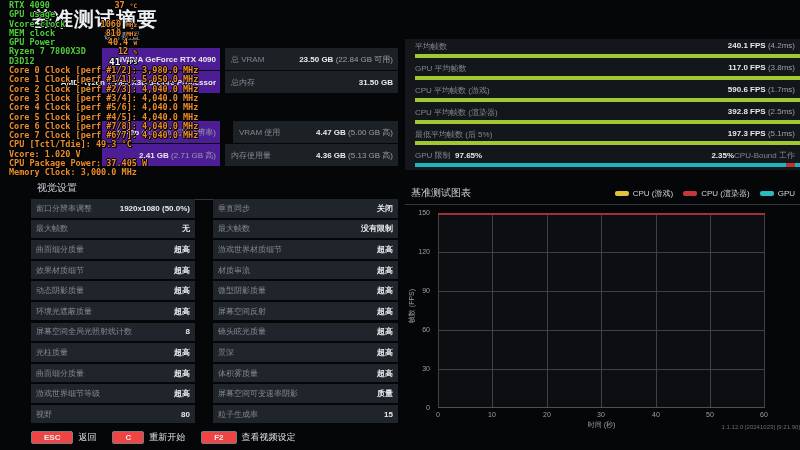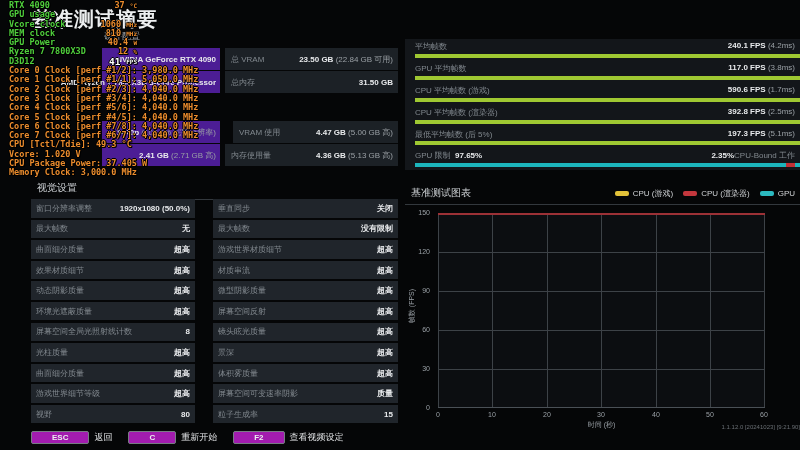--- a/index.html
+++ b/index.html
@@ -54,22 +54,22 @@
   #clip-line{position:absolute;left:0;right:0;top:0;height:2px;background:#9c3136;}
   .ytick{position:absolute;right:372px;width:20px;text-align:right;font-size:7px;color:#9aa0a6;}
   .xtick{position:absolute;top:228px;width:20px;text-align:center;font-size:7px;color:#9aa0a6;}
   #xlabel{position:absolute;left:33px;width:327px;top:237px;text-align:center;font-size:7px;color:#9aa0a6;}
   #ylabel{position:absolute;left:-28px;top:118px;width:70px;text-align:center;font-size:7px;color:#9aa0a6;
           transform:rotate(-90deg);}
   #version{left:660px;top:424px;width:133px;text-align:right;font-size:6px;color:#6a6f74;z-index:1;}
 
   
   #footer{left:24px;top:431px;display:flex;align-items:center;font-size:9px;color:#e0e2e4;z-index:1;}
-  .kbd{display:inline-block;border:1px solid #767c82;background:#a21caf;color:#eceef0;border-radius:2px;
-       font-size:8px;font-weight:bold;padding:1px 20px;margin-right:5px;}
+  .kbd{display:inline-block;border:1px solid #767c82;background:#ef4444;color:#eceef0;border-radius:2px;
+       font-size:8px;font-weight:bold;padding:1px 12px;margin-right:5px;}
   .fkey{display:flex;align-items:center;margin-right:16px;}
 
   
   #osd{left:2px;top:1px;z-index:10;font-family:"DejaVu Sans Mono",monospace;font-size:8.5px;
        font-weight:bold;line-height:9.3px;white-space:pre;
        text-shadow:1px 0 0 #000,-1px 0 0 #000,0 1px 0 #000,0 -1px 0 #000,1px 1px 0 #000;}
   .osd-g{color:#4fce3c;}
   .osd-o{color:#eb8c2d;}
   .osd-line{display:flex;width:128px;justify-content:space-between;}
   .osd-unit{font-size:6px;vertical-align:top;}

